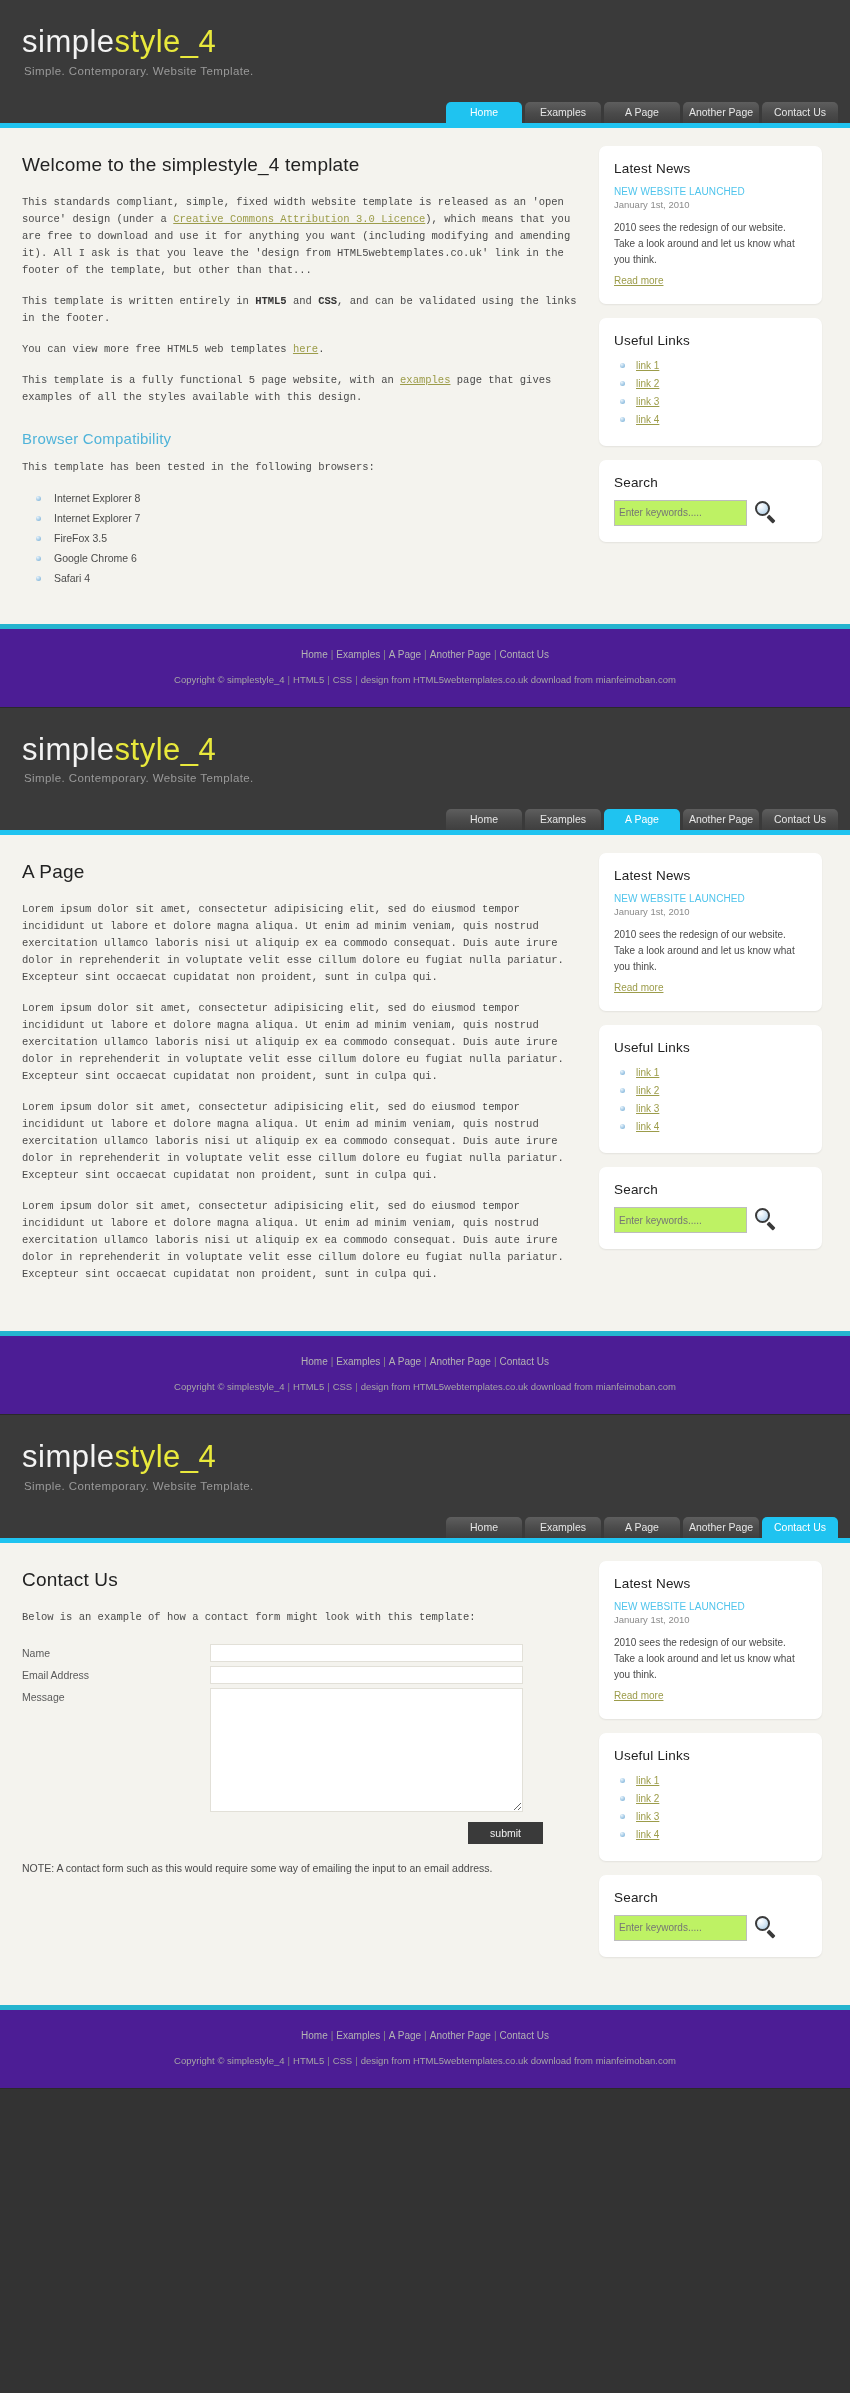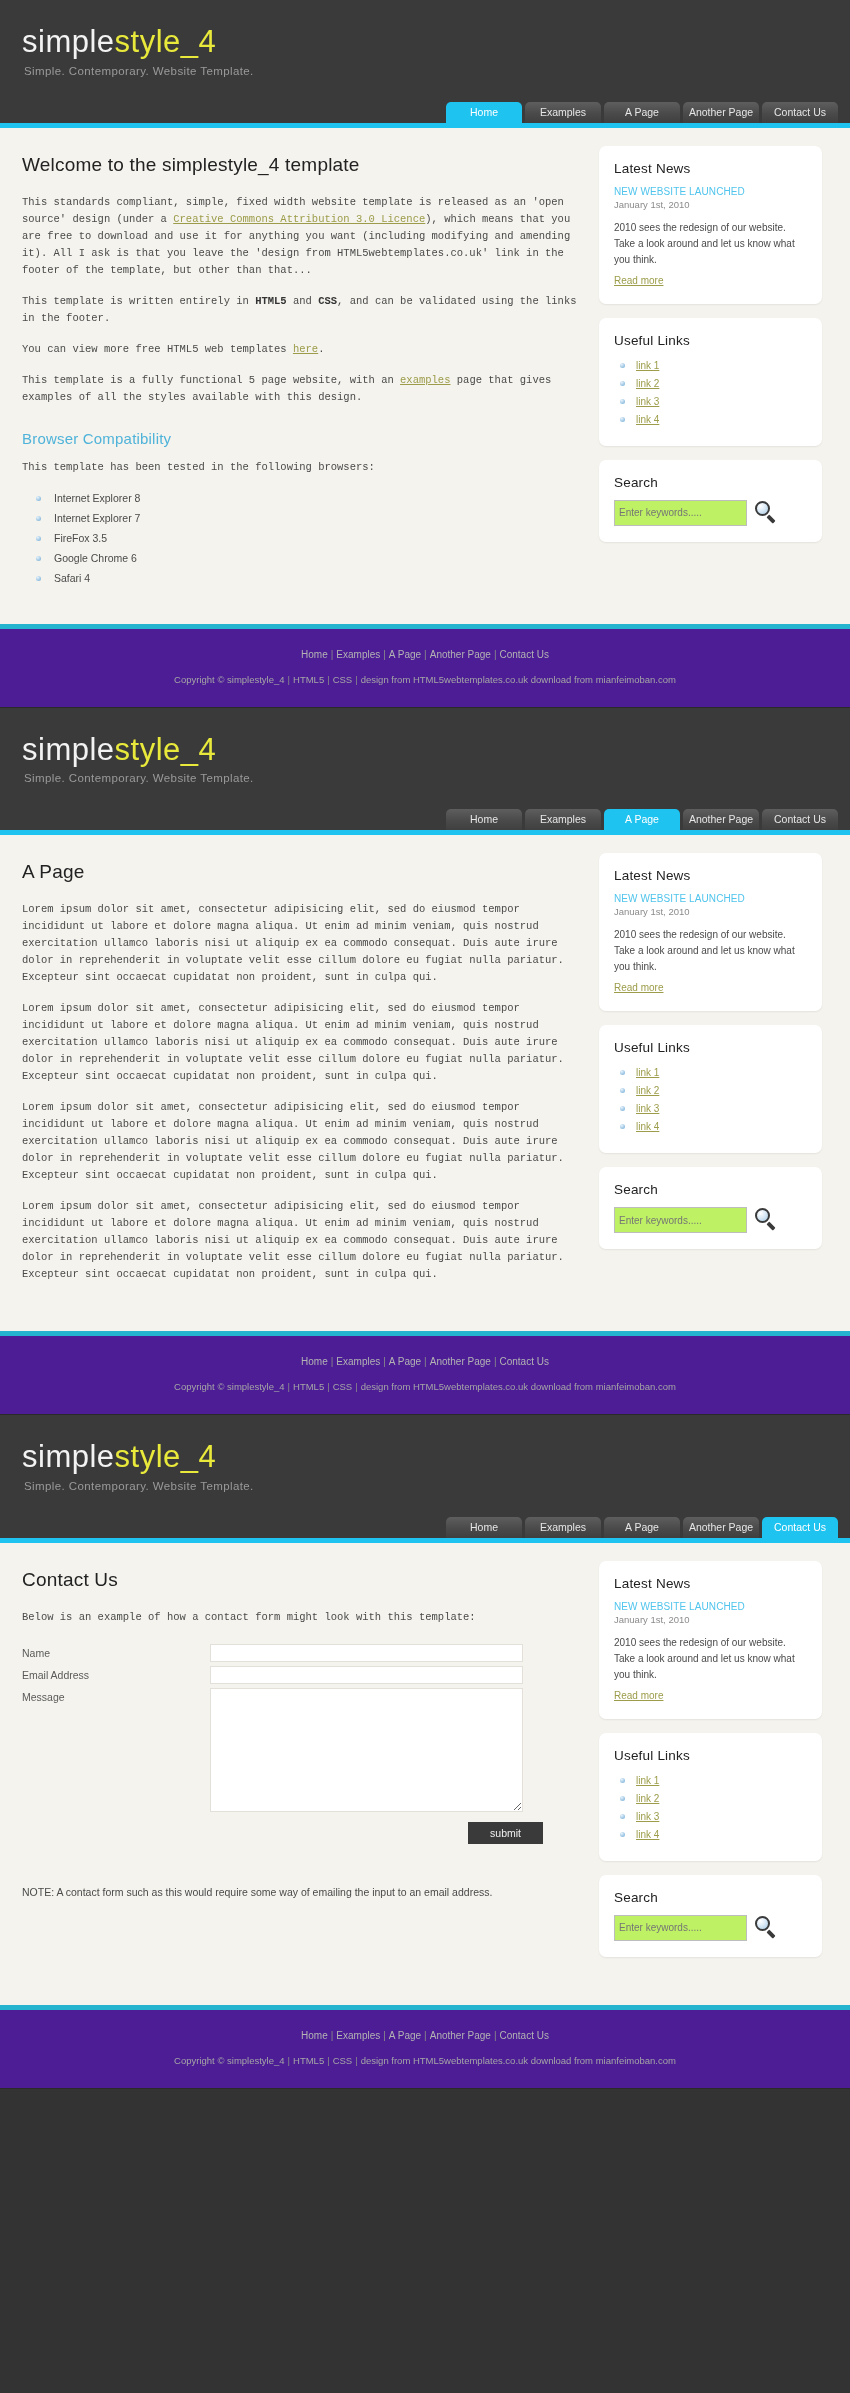--- a/index.html
+++ b/index.html
@@ -209,21 +209,21 @@
     padding: 4px; color:#444; resize: vertical;
   }
   .submit-row { display:flex; margin-top: 10px; gap: 20px; }
   .submit-spacer { width: 188px; }
   .submit-area { width: 313px; display:flex; justify-content: flex-end; }
   .submit-btn {
     background: #3a3a3a; color: #f0f0f0;
     border: none; font-family: "Liberation Sans", sans-serif;
     font-size: 10.5px; padding: 5px 22px; cursor: pointer;
   }
-  .note-text { font-size: 10.5px; color:#4a4a4a; margin: 42px 0 0 0; }
+  .note-text { font-size: 10.5px; color:#4a4a4a; margin: 18px 0 0 0; }
 
   
   .footer-rule { height: 5px; background: #25b4cf; }
   .site-footer {
     background: #4c1d95;
     padding: 20px 0 22px 0;
     text-align: center;
     border-bottom: 1px solid #2a2a2a;
   }
   .footer-nav { font-size: 10px; color: #b3b3b3; margin-bottom: 14px; }

